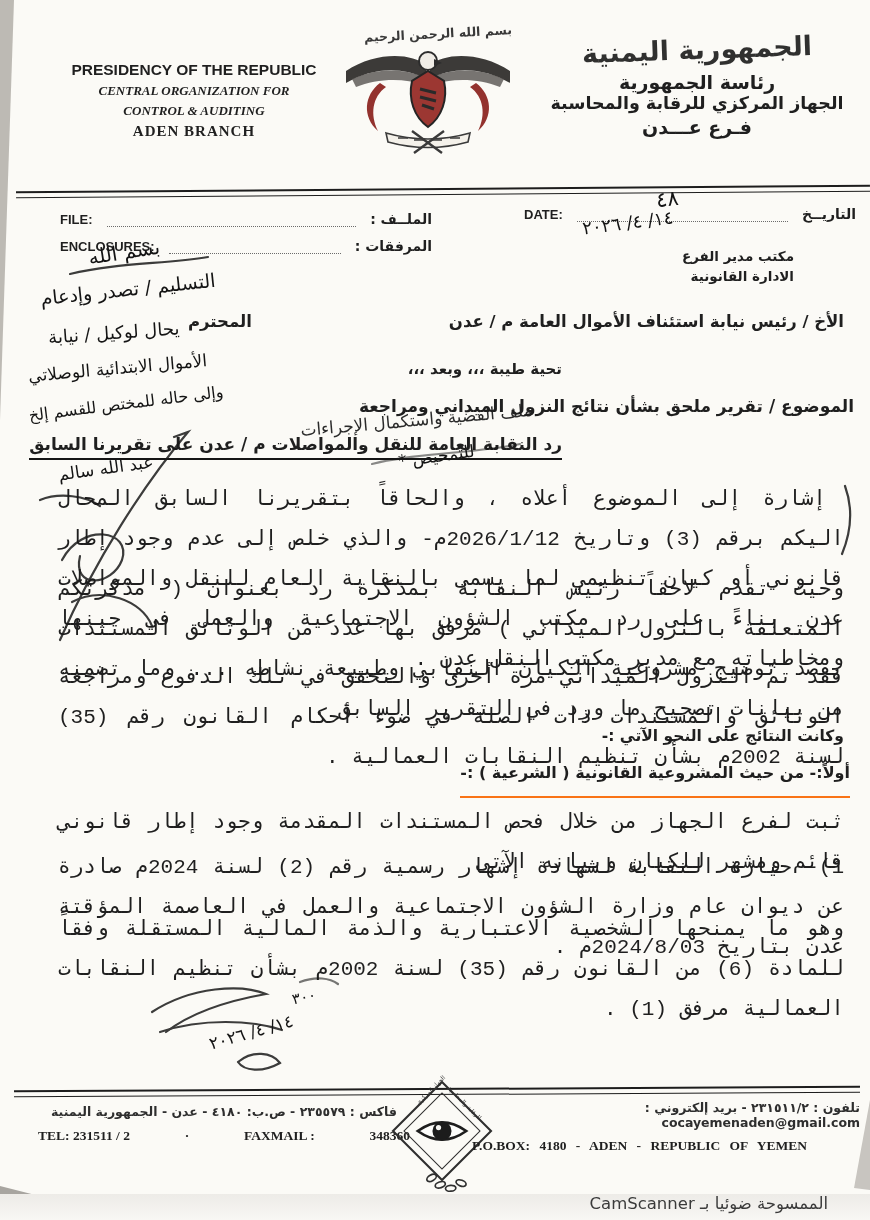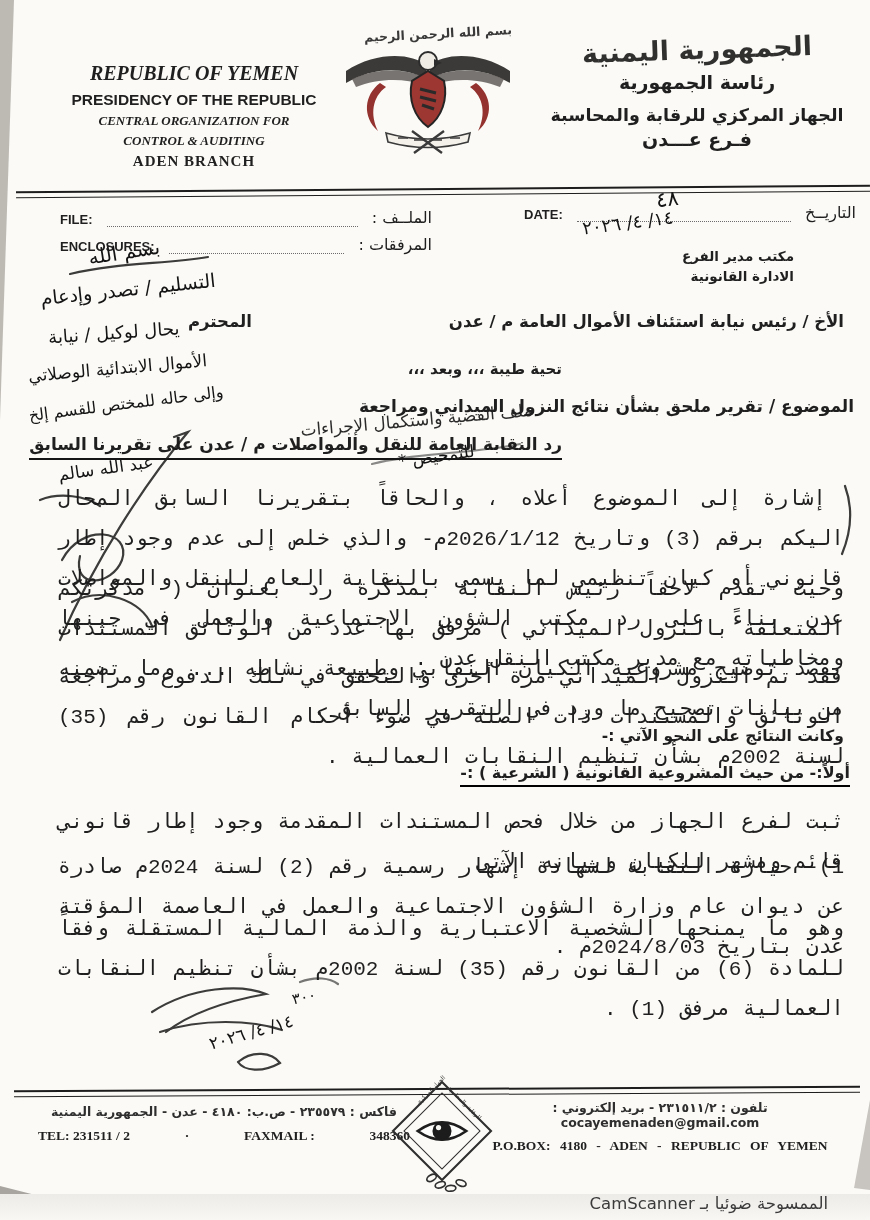--- a/index.html
+++ b/index.html
@@ -16,78 +16,77 @@
   .lh-en{position:absolute;left:44px;top:58px;width:300px;text-align:center;line-height:1.5;}
   .lh-en .l1{font-family:"Liberation Serif",serif;font-style:italic;font-weight:bold;font-size:20px;}
   .lh-en .l2{font-family:"Liberation Sans",sans-serif;font-weight:bold;font-size:15.5px;}
   .lh-en .l3,.lh-en .l4{font-family:"Liberation Serif",serif;font-style:italic;font-weight:bold;font-size:13px;}
   .lh-en .l5{font-family:"Liberation Serif",serif;font-weight:bold;font-size:15px;letter-spacing:1px;}
   .emblem{position:absolute;left:338px;top:26px;width:200px;text-align:center;}
   .bismillah{font-size:12.5px;font-weight:bold;transform:rotate(-3deg);opacity:.88;white-space:nowrap;}
   .lh-ar{position:absolute;right:8px;top:34px;width:330px;text-align:center;direction:rtl;}
   .lh-ar .a1{font-size:27px;font-weight:bold;transform:rotate(-2deg);opacity:.92;}
   .lh-ar .a2{font-size:19px;font-weight:bold;margin-top:6px;}
-  .lh-ar .a3{font-size:17.5px;font-weight:bold;margin-top:12px;}
+  .lh-ar .a3{font-size:17.5px;font-weight:bold;margin-top:0;}
   .lh-ar .a4{font-size:19px;font-weight:bold;margin-top:3px;}
   .rule{position:absolute;height:4px;border-top:2px solid #1d1d1d;border-bottom:1.6px solid #1d1d1d;}
   .rule1{left:16px;right:0;top:188px;transform:rotate(-.45deg);}
   .rule2{left:14px;right:10px;top:1088px;transform:rotate(-.3deg);}
   
   .ref-row{display:flex;align-items:flex-end;gap:14px;height:27px;}
   .ref-en{font-family:"Liberation Sans",sans-serif;font-weight:bold;font-size:13px;}
-  .ref-ar{direction:rtl;font-weight:normal;font-size:16px;}
+  .ref-ar{direction:rtl;font-weight:bold;font-size:14px;}
   .dots{flex:1;border-bottom:1.4px dotted #6b6b6b;height:14px;}
   .refs-left{position:absolute;left:60px;top:200px;width:372px;}
   .refs-right{position:absolute;right:14px;top:195px;width:332px;}
   .hw{position:absolute;color:#141414;font-weight:500;white-space:nowrap;}
   .office{position:absolute;right:76px;top:247px;direction:rtl;text-align:right;font-weight:bold;
           font-size:13.5px;line-height:1.45;}
   
   .to-line{position:absolute;right:26px;left:188px;top:312px;direction:rtl;display:flex;
            justify-content:space-between;font-weight:bold;font-size:16.5px;}
   .greeting{position:absolute;right:308px;top:360px;direction:rtl;font-weight:bold;font-size:15px;white-space:nowrap;}
   .subject1{position:absolute;right:16px;top:396px;direction:rtl;font-weight:bold;font-size:17px;white-space:nowrap;}
   .subject2{position:absolute;right:308px;top:434px;direction:rtl;font-weight:bold;font-size:17px;white-space:nowrap;
             border-bottom:2.2px solid #151515;padding-bottom:4px;}
   .para{position:absolute;right:26px;left:58px;direction:rtl;text-align:justify;font-size:21px;line-height:1.9;font-family:Liberation Mono, monospace;}
   .p1{top:480px;text-indent:18px;}
   .p2{top:570px;}
   .p3{top:658px;}
   .results{position:absolute;right:26px;top:727px;direction:rtl;font-weight:bold;font-size:15.5px;}
   .sec1{position:absolute;right:20px;top:763px;direction:rtl;font-weight:bold;font-size:16px;
-        border-bottom:2px solid #000000;padding-bottom:3px;white-space:nowrap;}
+        border-bottom:2px solid #f97316;padding-bottom:14px;white-space:nowrap;}
   .sec1intro{top:803px;}
   .item1{top:848px;}
   .item1b{top:910px;}
   
   .f-left{position:absolute;left:38px;top:1104px;width:372px;}
   .f-left .ar{direction:rtl;font-weight:bold;font-size:12.5px;color:#2e2e2e;text-align:center;}
   .f-left .en{display:flex;justify-content:space-between;margin-top:9px;
               font-family:"Liberation Serif",serif;font-weight:bold;font-size:13.5px;}
   .f-logo{position:absolute;left:390px;top:1075px;}
-  .f-right{position:absolute;right:16px;top:1100px;width:388px;text-align:center;}
+  .f-right{position:absolute;right:10px;top:1100px;width:388px;}
   .f-right .ar{direction:rtl;font-weight:bold;font-size:12.5px;color:#2e2e2e;}
   .f-right .en{font-family:"Liberation Serif",serif;font-weight:bold;font-size:13.5px;margin-top:8px;word-spacing:6px;}
   .cam-strip{position:absolute;left:0;right:0;bottom:0;height:26px;
              background:linear-gradient(#edebe7,#f8f7f4);}
   .cam-text{position:absolute;right:42px;bottom:7px;direction:rtl;font-size:16.5px;color:#3a3a3a;}
   svg{display:block;}
   .hw-overlay{position:absolute;left:0;top:0;pointer-events:none;}
 </style>
 </head>
 <body>
 
 <div class="page">
 
   <div class="edge-left"></div>
   <div class="edge-bl"></div>
   <div class="edge-br"></div>
 
   <div class="lh-en">
-    <div class="l1">REPUBLIC OF YEMEN</div>
     <div class="l2">PRESIDENCY OF THE REPUBLIC</div>
     <div class="l3">CENTRAL ORGANIZATION FOR</div>
     <div class="l4">CONTROL &amp; AUDITING</div>
     <div class="l5">ADEN BRANCH</div>
   </div>
 
   <div class="emblem">
     <div class="bismillah">بسم الله الرحمن الرحيم</div>
     <svg width="180" height="116" viewBox="0 0 180 116">
       <path d="M8,30 C38,10 74,12 88,24 L88,38 C62,24 32,28 8,42 Z" fill="#3c3a38"></path>

